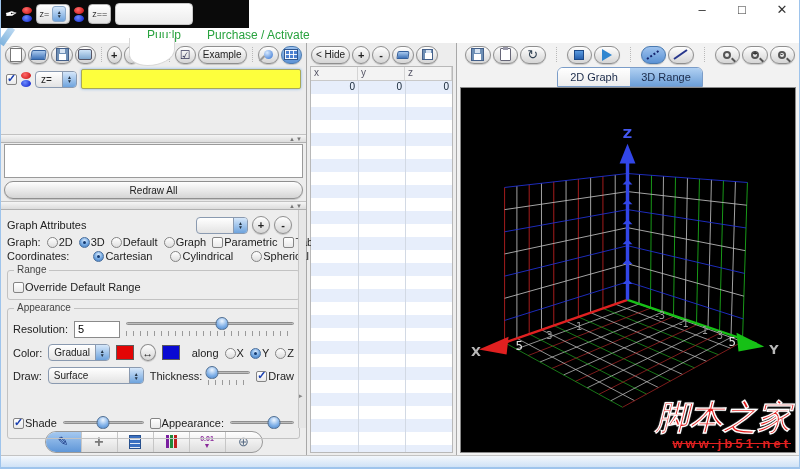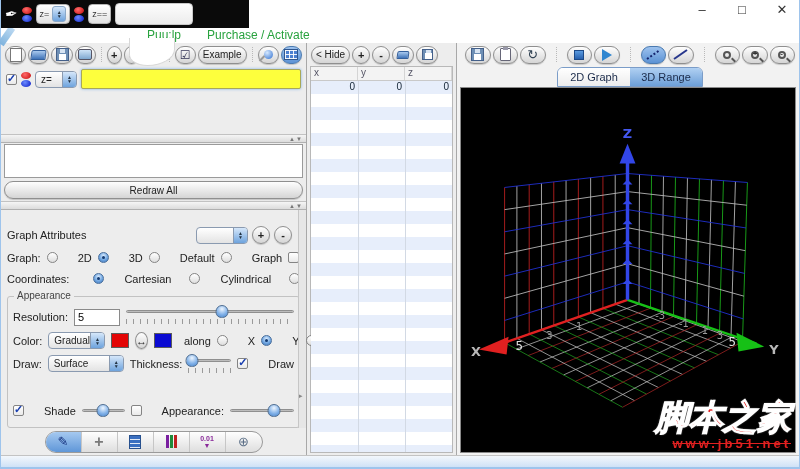--- a/index.html
+++ b/index.html
@@ -41,21 +41,21 @@
   .dd .cap { margin-left:auto; width:14px; height:15px; border-left:1px solid #8a9ab0; border-radius:0 3px 3px 0;
              background:linear-gradient(#d5e7fa,#6ea3dd); display:flex; flex-direction:column; align-items:center; justify-content:center;
              font-size:5px; line-height:4px; color:#234; }
   .radio { width:11px; height:11px; border-radius:50%; border:1px solid #848484; background:linear-gradient(#fff,#dedede);
            display:inline-block; position:relative; flex:none; }
   .radio.on { background:radial-gradient(circle at 50% 32%, #ddeeff 0%, #6fa5e0 55%, #3f77bc 100%); border-color:#4a6f9c; }
   .radio.on::after { content:""; position:absolute; left:3px; top:3px; width:3px; height:3px; border-radius:50%; background:#123a72; }
   .cb { width:11px; height:11px; border:1px solid #848484; border-radius:2px; background:linear-gradient(#fff,#e9e9e9);
         display:inline-block; position:relative; flex:none; }
   .cb.on::after { content:"✓"; position:absolute; left:0px; top:-3px; color:#1a3fb0; font-weight:bold; font-size:11px; }
-  .opt { display:inline-flex; align-items:center; gap:20px; }
+  .opt { display:inline-flex; align-items:flex-end; gap:1px; }
   .slider { position:relative; height:14px; }
   .slider .track { position:absolute; left:0; right:0; top:5px; height:3px; border:1px solid #8f8f8f; border-radius:2px;
                    background:linear-gradient(#a7a7a7,#d2d2d2); }
   .slider .thumb { position:absolute; top:0; width:13px; height:13px; border-radius:50% 50% 45% 45%;
                    background:radial-gradient(circle at 50% 28%, #eef6ff, #7fb0e8 58%, #4c84c6); border:1px solid #4f6e92; transform:translateX(-50%); }
   .ticks { height:5px; margin-top:0px; background:repeating-linear-gradient(90deg,#9a9a9a 0 1px,transparent 1px 7px); }
   .swatch { width:18px; height:15px; border:1px solid #5c5c5c; display:inline-block; flex:none; }
   .field { height:17px; border:1px solid #8a8a8a; background:#fff; font-size:11px; padding:0 3px; font-family:"Liberation Sans",sans-serif; }
 
   
@@ -68,21 +68,21 @@
                    border-top:none; border-radius:0 0 60% 40%; z-index:6; }
 
   
   .eqrow { height:26px; display:flex; align-items:center; gap:4px; padding:0 5px; flex:none; }
   .eq-input { flex:1; height:20px; background:#fdff3d; border:1px solid #a8a85a; border-radius:2px; box-shadow:0 0 3px #7ab0e8; }
   .spacer44 { height:42px; flex:none; }
   .splitter { height:9px; flex:none; background:linear-gradient(#f5f5f5,#dcdcdc); border-top:1px solid #c2c2c2; border-bottom:1px solid #b0b0b0;
               display:flex; align-items:center; justify-content:flex-end; padding-right:3px; color:#777; font-size:6px; letter-spacing:1px; }
   .whitebox { height:34px; margin:1px 3px; background:#fff; border:1px solid #9a9a9a; flex:none; }
   .redraw { margin:2px 3px; height:18px; flex:none; border-radius:10px; }
-  .attrs { flex:1; padding:14px 6px 0 6px; display:flex; flex-direction:column; gap:2px; position:relative; min-height:0; }
+  .attrs { flex:1; padding:6px 6px 0 6px; display:flex; flex-direction:column; gap:2px; position:relative; min-height:0; }
   .attrs-head { display:flex; align-items:center; gap:4px; height:22px; }
   .attrs-title { font-size:11px; color:#222; }
   .grow { flex:1; }
   .row { display:flex; align-items:center; gap:6px; height:19px; font-size:11px; color:#222; }
   .group { border:1px solid #c2c2c2; border-radius:3px; position:relative; padding:8px 5px 4px 5px; margin-top:6px; }
   .group > .legend { position:absolute; top:-7px; left:6px; background:#ededed; padding:0 3px; font-size:10px; color:#444; }
   .tabbar { height:27px; flex:none; display:flex; align-items:center; justify-content:center; }
   .tabbar-box { display:flex; border:1px solid #9a9a9a; border-radius:12px; background:linear-gradient(#fefefe,#dedede); overflow:hidden; height:22px; }
   .tabbar-box .tcell { width:36px; display:flex; align-items:center; justify-content:center; border-right:1px solid #c6c6c6; }
   .tabbar-box .tcell:last-child { border-right:none; }
@@ -129,21 +129,21 @@
   .row0 div { flex:1; text-align:right; padding-right:3px; font-size:10px; color:#123; }
 
   
   .tabrow { height:21px; flex:none; display:flex; align-items:flex-end; padding-left:100px; }
   .gtabs { display:flex; border:1px solid #7a9cc8; border-radius:6px 6px 0 0; overflow:hidden; height:20px; background:#fff; }
   .gtab { display:flex; align-items:center; justify-content:center; width:72px; font-size:11px; color:#1b2b4a; background:linear-gradient(#ffffff,#ececec); }
   .gtab.on { background:linear-gradient(#b0d0f2,#6d9fd8); }
   .graphwrap { flex:1; margin:0 3px 2px 3px; border:1px solid #8a8a8a; background:#000; position:relative; min-height:0; }
   .graphwrap svg { position:absolute; inset:0; width:100%; height:100%; }
   .wm { position:absolute; right:4px; bottom:2px; text-align:right; line-height:1; }
-  .wm-t { font-family:"Liberation Serif",serif; font-weight:bold; font-style:italic; font-size:34px; color:#e21c1c;
+  .wm-t { font-family:"Liberation Serif",serif; font-weight:normal; font-style:italic; font-size:34px; color:#e21c1c;
           -webkit-text-stroke:1.3px #ffffff; text-shadow:0 0 2px #fff; }
   .wm-u { font-size:13px; color:#e02020; letter-spacing:3px; font-weight:bold; text-decoration:line-through; margin-top:2px; }
 
   
   .statusbar { height:12px; flex:none; border-top:1px solid #c3c3c3; background:linear-gradient(#f3f7fc,#cfe2f6); }
   .win-bottom { height:2px; background:#9ec4ec; flex:none; }
 </style>
 </head>
 <body>
 
@@ -297,20 +297,29 @@
           <span class="opt">
               <span class="radio"></span>
               <span>Cylindrical</span>
             </span>
           <span class="opt">
               <span class="radio"></span>
               <span>Spherical</span>
             </span>
         </div>
 
+        <div class="group" style="height:34px;">
+          <span class="legend">Range</span>
+          <div class="row" style="height:16px;">
+            <span class="opt">
+                <span class="cb"></span>
+                <span>Override Default Range</span>
+              </span>
+          </div>
+        </div>
 
         <div class="group" style="flex:1;">
           <span class="legend">Appearance</span>
 
           <div class="row" style="height:24px;">
             <span>Resolution:</span>
             <input class="field" style="width: 46px;" value="5">
             <span class="grow" style="align-self:flex-start;">
               <span class="slider" style="display:block;">
                   <span class="track"></span>
@@ -342,21 +351,21 @@
                 <span>Y</span>
               </span>
             <span class="opt">
                 <span class="radio"></span>
                 <span>Z</span>
               </span>
           </div>
 
           <div class="row" style="height:23px;">
             <span>Draw:</span>
-            <span class="dd" style="width:76px;">
+            <span class="dd" style="width:96px;">
               <span>Surface</span>
               <span class="cap">
                   <span>▲</span>
                   <span>▼</span>
                 </span>
             </span>
             <span>Thickness:</span>
             <span class="grow" style="align-self:center;">
               <span class="slider" style="display:block;">
                   <span class="track"></span>

